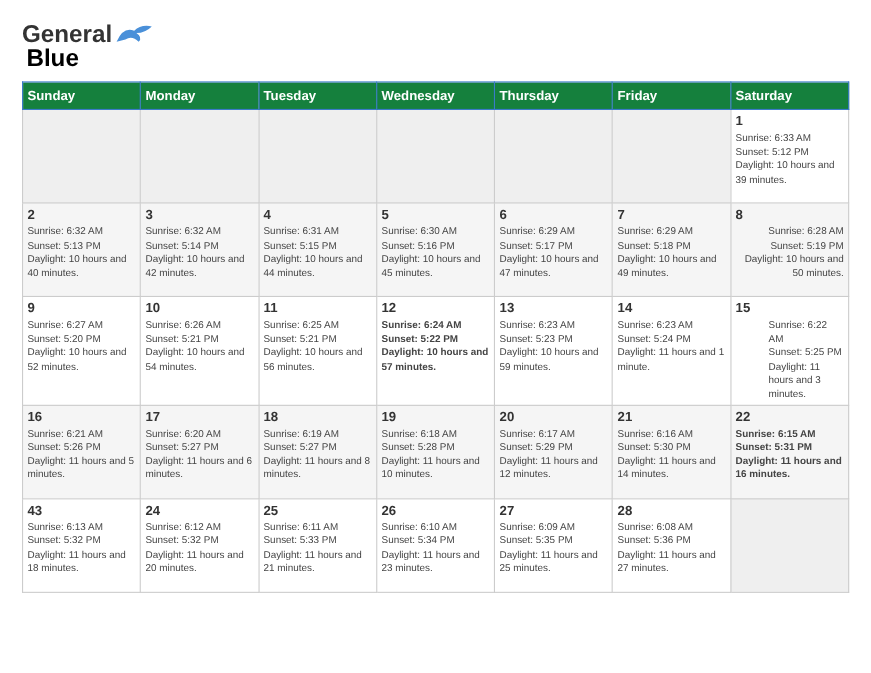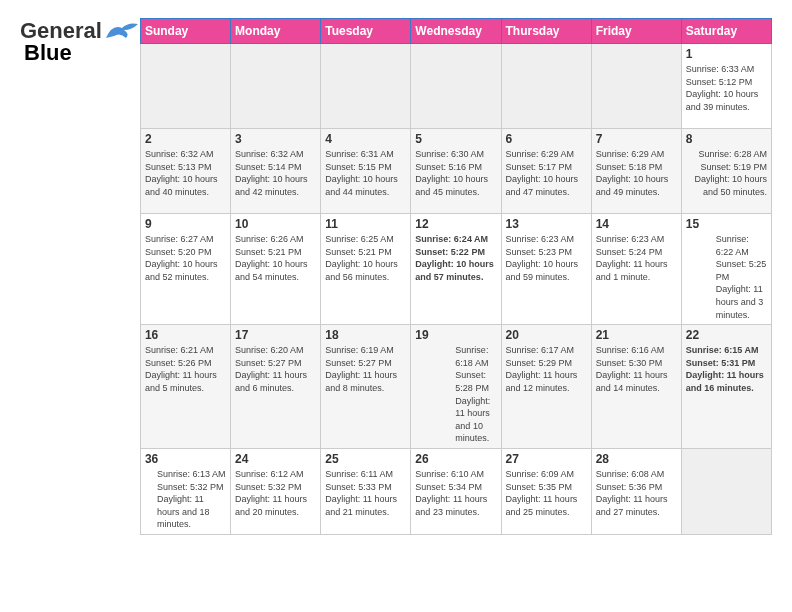--- a/index.html
+++ b/index.html
@@ -8,21 +8,21 @@
       background: #fff;
       width: 792px;
       height: 612px;
       overflow: hidden;
     }
     .page {
       width: 792px;
       height: 452px;
       padding: 18px 20px 10px 20px;
       display: flex;
-      flex-direction: row;
+      flex-direction: column;
     }
     .header {
       display: flex;
       justify-content: space-between;
       align-items: flex-start;
       margin-bottom: 8px;
     }
     .logo {
       display: flex;
       flex-direction: column;
@@ -41,21 +41,21 @@
       font-size: 15px;
       color: #333;
       margin-top: 2px;
     }
     table {
       width: 100%;
       border-collapse: collapse;
       table-layout: fixed;
     }
     thead th {
-      background-color: #ec4899;
+      background-color: #15803d;
       color: #fff;
       font-size: 12px;
       font-weight: bold;
       padding: 5px 4px;
       text-align: left;
       border: 1px solid #3a7bc8;
     }
     tbody td {
       vertical-align: top;
       border: 1px solid #ccc;
@@ -239,21 +239,21 @@
 Daylight: 11 hours and 6 minutes.</div>
           </td>
           <td>
             <span class="day-num">18</span>
             <div class="day-info" style="white-space: pre-line;">Sunrise: 6:19 AM
 Sunset: 5:27 PM
 Daylight: 11 hours and 8 minutes.</div>
           </td>
           <td>
             <span class="day-num">19</span>
-            <div class="day-info" style="white-space: pre-line; margin-left: 40px;">Sunrise: 6:18 AM
+            <div class="day-info" style="white-space: pre-line;">Sunrise: 6:18 AM
 Sunset: 5:28 PM
 Daylight: 11 hours and 10 minutes.</div>
           </td>
           <td>
             <span class="day-num">20</span>
             <div class="day-info" style="white-space: pre-line;">Sunrise: 6:17 AM
 Sunset: 5:29 PM
 Daylight: 11 hours and 12 minutes.</div>
           </td>
           <td>
@@ -264,22 +264,22 @@
           </td>
           <td>
             <span class="day-num">22</span>
             <div class="day-info" style="white-space: pre-line; font-weight: bold;">Sunrise: 6:15 AM
 Sunset: 5:31 PM
 Daylight: 11 hours and 16 minutes.</div>
           </td>
         </tr>
         <tr>
           <td>
-            <span class="day-num">36</span>
-            <div class="day-info" style="white-space: pre-line; margin-left: 12px;">Sunrise: 6:13 AM
+            <span class="day-num">43</span>
+            <div class="day-info" style="white-space: pre-line;">Sunrise: 6:13 AM
 Sunset: 5:32 PM
 Daylight: 11 hours and 18 minutes.</div>
           </td>
           <td>
             <span class="day-num">24</span>
             <div class="day-info" style="white-space: pre-line;">Sunrise: 6:12 AM
 Sunset: 5:32 PM
 Daylight: 11 hours and 20 minutes.</div>
           </td>
           <td>

